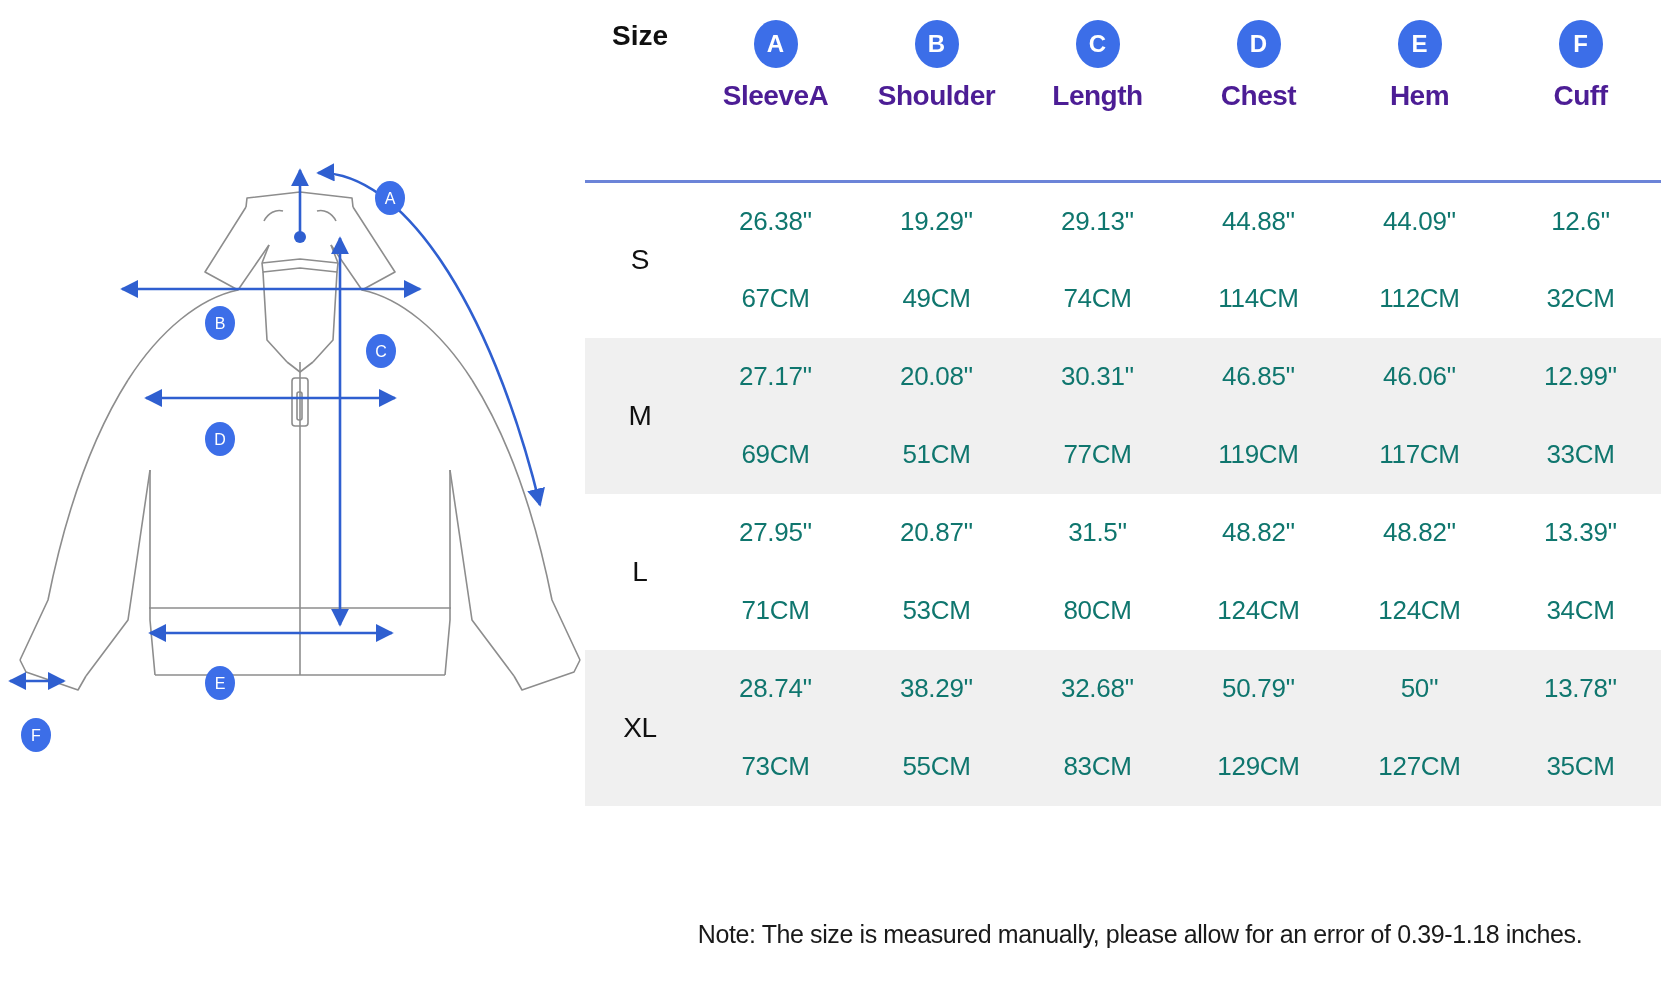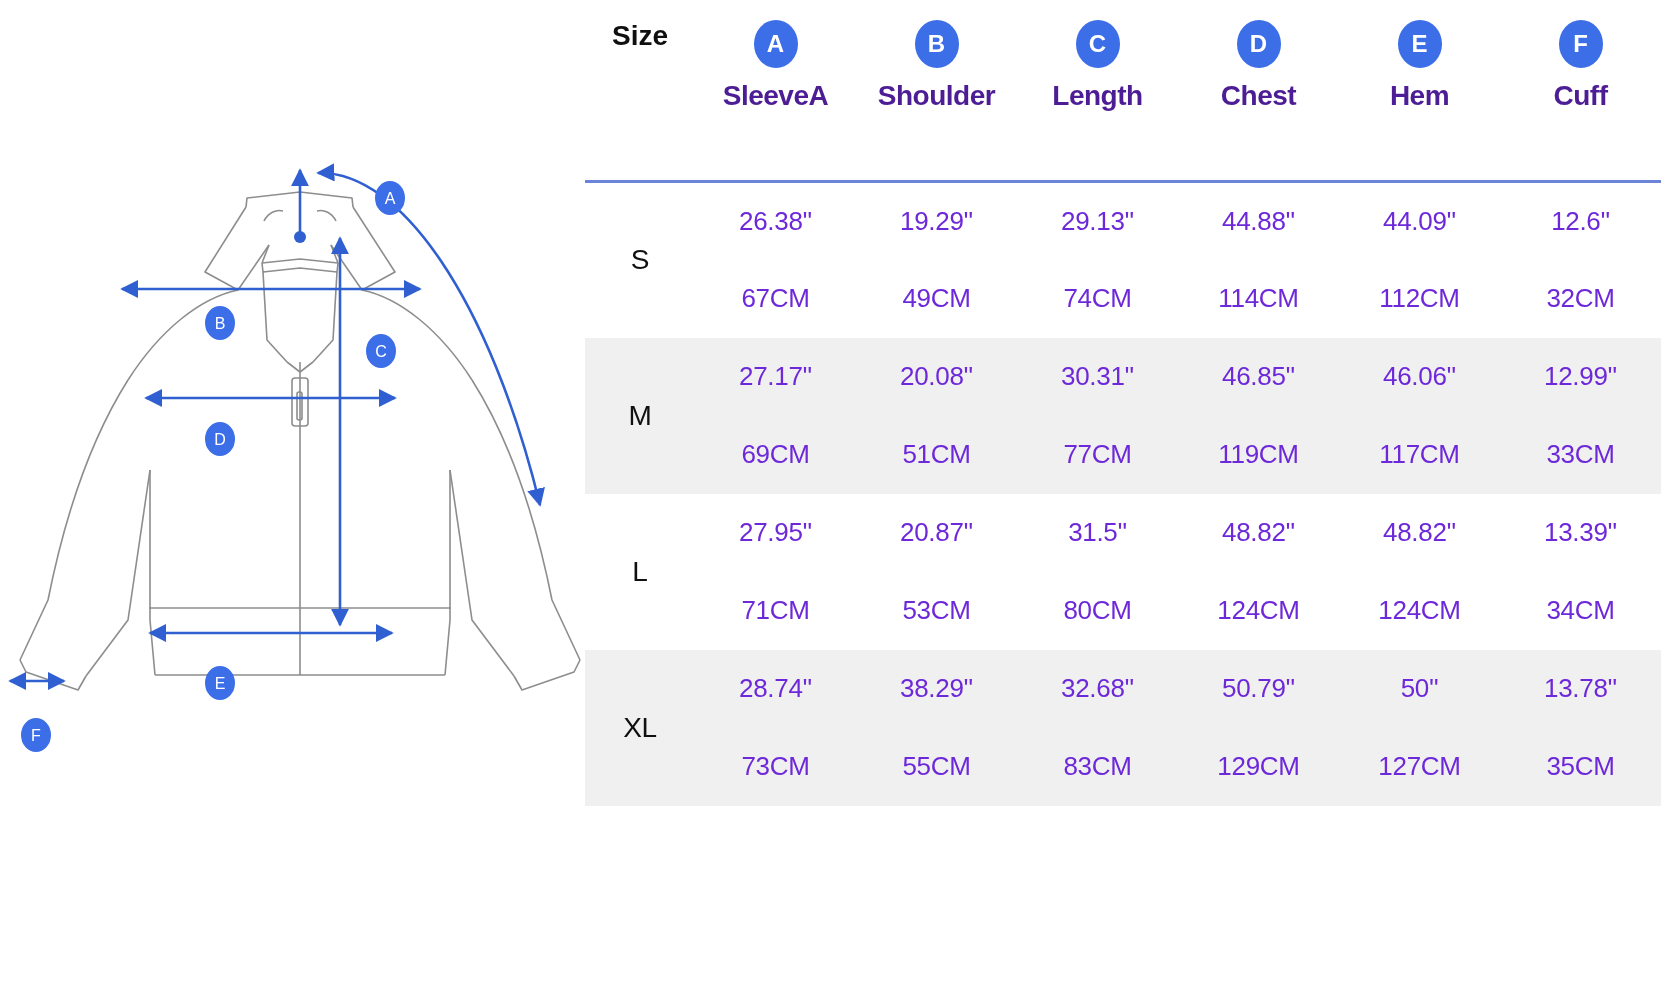--- a/index.html
+++ b/index.html
@@ -84,21 +84,21 @@
     font-size: 28px;
     font-weight: bold;
     color: #101010;
     padding-bottom: 44px;
   }
 
   tbody td {
     text-align: center;
     border: none;
     font-size: 26px;
-    color: #6d28d9;
+    color: #0f766e;
     padding: 0;
     height: 78px;
     vertical-align: middle;
     letter-spacing: -0.3px;
   }
   tbody td.size-cell {
     font-size: 28px;
     color: #101010;
   }
   tbody tr.alt td { background: #f0f0f0; margin-top: 8px; }
@@ -345,15 +345,16 @@
           <td>73CM</td>
           <td>55CM</td>
           <td>83CM</td>
           <td>129CM</td>
           <td>127CM</td>
           <td>35CM</td>
         </tr>
       </tbody>
     </table>
 
+    <div class="note" style="top: 920px;">Note: The size is measured manually, please allow for an error of 0.39-1.18 inches.</div>
   </div>
 
 </div>
 
 </body></html>

